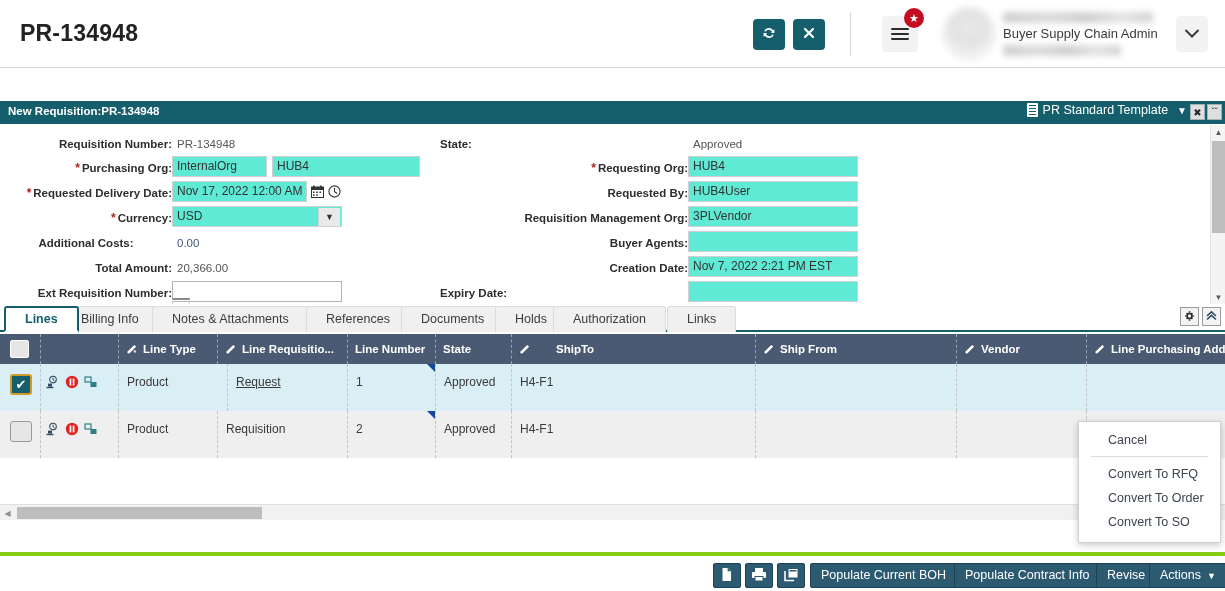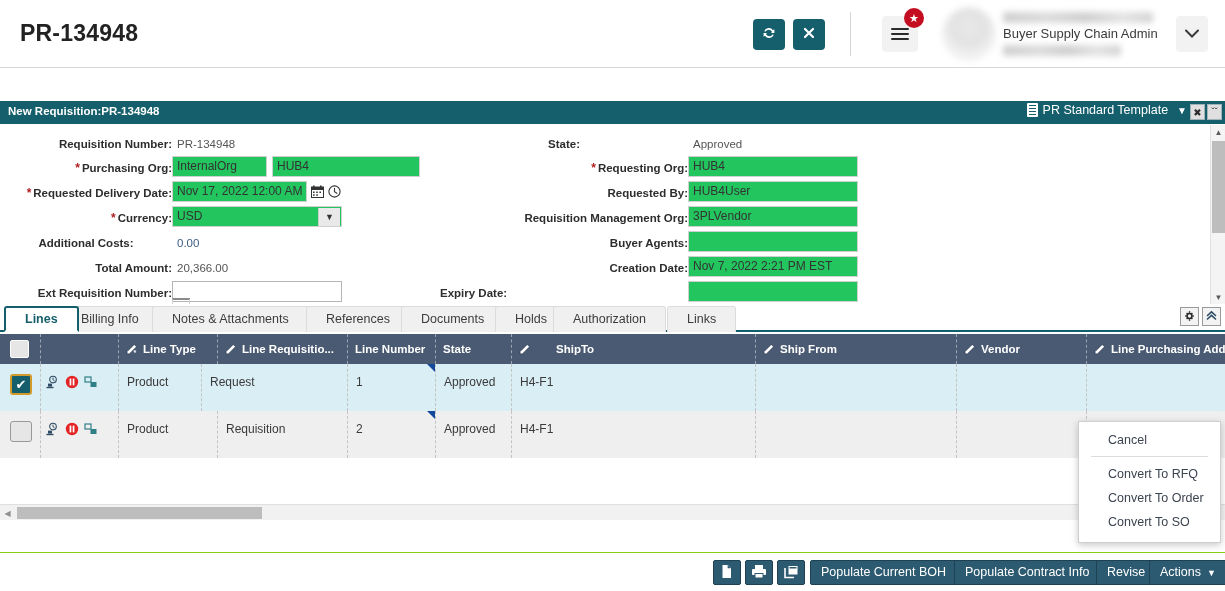--- a/index.html
+++ b/index.html
@@ -112,21 +112,21 @@
   .form-area { position:absolute; left:0; top:23px; width:1195px; height:180px; }
   .frow { position:absolute; height:23px; display:flex; align-items:center; }
   .flabel {
     text-align:right; font-size:11.5px; font-weight:bold; color:#2d2d2d;
     white-space:nowrap;
   }
   .req-star { color:#b02020; font-weight:bold; margin-right:2px; }
   .fval-plain { font-size:11.5px; color:#555; margin-left:5px; }
   .fval-link  { font-size:11.5px; color:#3d5a80; margin-left:5px; }
   .finput {
-    background:#22c55e; border:1px solid #d0d0d0; height:21px;
+    background:#5eead4; border:1px solid #d0d0d0; height:21px;
     font-size:12px; color:#333; padding:0 4px; line-height:19px;
     margin-left:5px; white-space:nowrap; overflow:hidden;
   }
   .finput.white { background:#fff; border:1px solid #b5b5b5; }
   .icon-btn-sm {
     width:14px; height:14px; margin-left:3px; cursor:pointer;
     display:inline-flex; align-items:center; justify-content:center;
   }
   .sel-caret {
     position:absolute; right:1px; top:1px; width:22px; height:19px;
@@ -254,21 +254,21 @@
   }
   .act-item {
     height:24px; line-height:24px; padding-left:29px;
     font-size:12.5px; color:#3c4450; cursor:pointer; white-space:nowrap;
   }
   .act-div { height:1px; background:#dcdcdc; margin:4px 12px 5px 12px; }
 
   
   .bottom-bar {
     position:absolute; left:0; top:552px; width:1225px; height:39px;
-    background:#fff; border-top:1px solid #84cc16;
+    background:#fff; border-top:4px solid #84cc16;
   }
   .bb-iconbtn {
     position:absolute; top:7px; width:28px; height:25px;
     background:#2c5a70; border:1px solid #1e4153; border-radius:2px;
     display:flex; align-items:center; justify-content:center; cursor:pointer;
   }
   .bb-btn {
     position:absolute; top:7px; height:25px;
     background:#2c5a70; border:1px solid #1e4153; border-radius:2px;
     color:#fff; font-size:12.5px; line-height:23px; padding:0 10px;
@@ -416,21 +416,21 @@
         <span class="fval-plain">20,366.00</span>
       </div>
 
       <div class="frow" style="left:0;top:157px;width:172px;justify-content:flex-end;">
         <span class="flabel">Ext Requisition Number:</span>
       </div>
       <div class="frow" style="left:172px;top:156px;">
         <div class="finput white" style="width:170px;margin-left:0;"></div>
       </div>
 
-      <div class="frow" style="left:440px;top:8px;width:248px;justify-content:center;">
+      <div class="frow" style="left:440px;top:8px;width:248px;justify-content:flex-start;">
         <span class="flabel">State:</span>
       </div>
       <div class="frow" style="left:688px;top:8px;">
         <span class="fval-plain">Approved</span>
       </div>
 
       <div class="frow" style="left:440px;top:32px;width:248px;justify-content:flex-end;">
         <span class="req-star">*</span>
         <span class="flabel">Requesting Org:</span>
       </div>
@@ -594,21 +594,21 @@
         <span>
           <svg width="14" height="14" viewBox="0 0 14 14">
               <rect x="1" y="2" width="6" height="5" fill="none" stroke="#2f7f86" stroke-width="1.2"></rect>
               <rect x="6.5" y="7" width="6" height="5" fill="#2f7f86"></rect>
             </svg>
         </span>
       </div>
       <div class="gr-cell first" style="left:0;width:40px;"></div>
       <div class="gr-cell" style="left:40px;width:78px;"></div>
       <div class="gr-cell" style="left:118px;width:99px;">Product</div>
-      <div class="gr-cell" style="left:201px;width:130px;">Request</div>
+      <div class="gr-cell" style="left:227px;width:130px;text-decoration:underline;">Request</div>
       <div class="gr-cell" style="left:347px;width:88px;">1</div>
       <div class="tri-mark" style="left:427px;top:0;"></div>
       <div class="gr-cell" style="left:435px;width:76px;">Approved</div>
       <div class="gr-cell" style="left:511px;width:244px;">H4-F1</div>
       <div class="gr-cell" style="left:755px;width:201px;"></div>
       <div class="gr-cell" style="left:956px;width:130px;"></div>
       <div class="gr-cell" style="left:1086px;width:139px;"></div>
     </div>
 
     <div class="grid-row r2">

